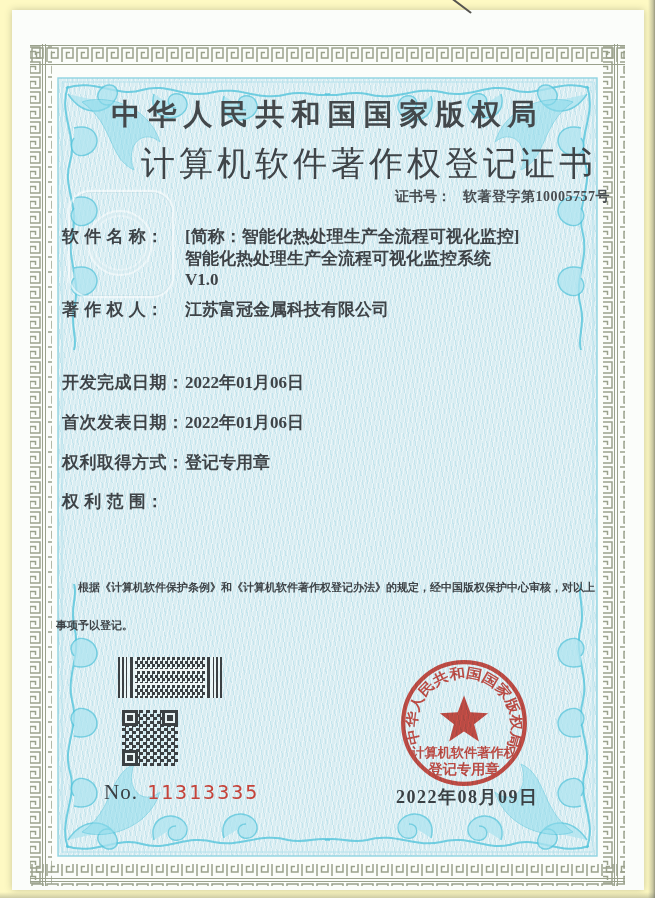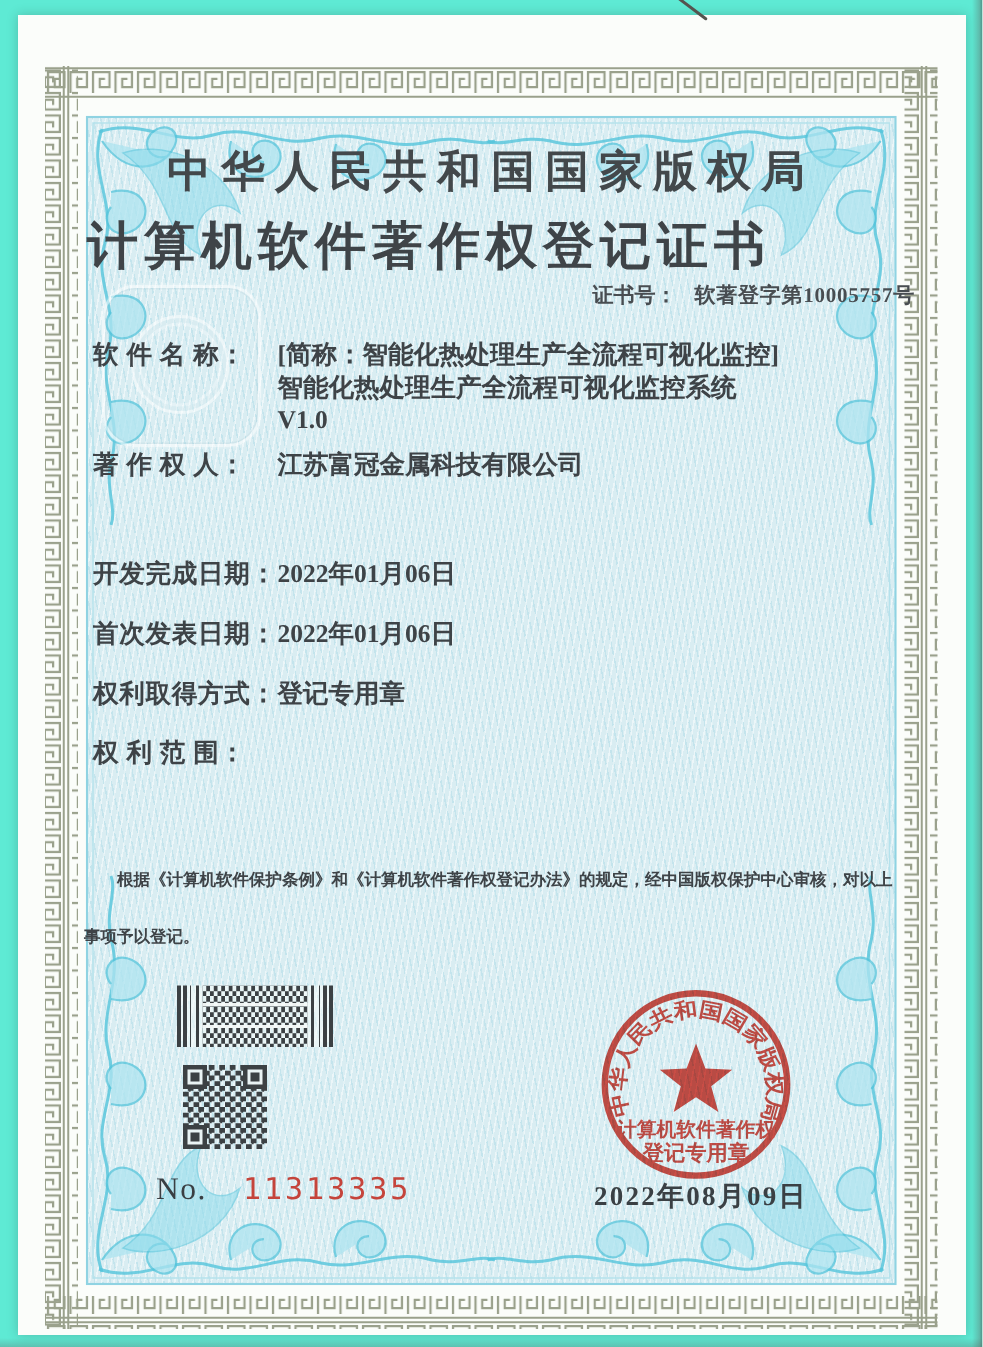--- a/index.html
+++ b/index.html
@@ -1,17 +1,17 @@
 <!DOCTYPE html>
 <html><head>
 <meta charset="utf-8">
 <style>
   html,body{margin:0;padding:0;background:#eef1ec;}
   .page{position:relative;width:655px;height:898px;overflow:hidden;
-        background:#5eead4;
+        background:#fef9c3;
         font-family:"Liberation Serif","DejaVu Serif",serif;color:#3e4347;}
   .paper{position:absolute;left:12px;top:10px;width:632px;height:880px;
          background:#fbfdfa;box-shadow:0 0 7px rgba(40,50,45,.25);}
   
   .interior{position:absolute;left:58px;top:78px;width:539px;height:778px;z-index:1;
     background-color:#d9edf2;
     background-image:
       repeating-linear-gradient(100deg, rgba(255,255,255,.5) 0 1px, rgba(0,0,0,0) 1px 4px),
       repeating-linear-gradient(78deg, rgba(140,205,222,.28) 0 1px, rgba(0,0,0,0) 1px 5px);}
   .deco{position:absolute;left:0;top:0;z-index:2;pointer-events:none;}
@@ -19,22 +19,22 @@
   .watermark{position:absolute;left:68px;top:190px;width:102px;height:104px;z-index:3;
     border-radius:22px;opacity:.6;
     border:2px solid rgba(255,255,255,.9);
     box-shadow:inset 0 0 0 1px rgba(150,185,195,.25), 0 0 2px rgba(255,255,255,.8);}
   .wm-circle{position:absolute;left:17px;top:18px;width:62px;height:62px;border-radius:50%;
     border:2px solid rgba(255,255,255,.85);
     box-shadow:inset 0 0 0 3px rgba(205,230,236,.6), inset 0 0 0 5px rgba(255,255,255,.5);}
   
   .authority{position:absolute;left:58px;top:95px;width:539px;z-index:4;text-align:center;
     font-size:29px;font-weight:700;letter-spacing:7px;color:#43484b;}
-  .title{position:absolute;left:58px;top:141px;width:539px;z-index:4;text-align:left;
-    font-size:34px;font-weight:700;letter-spacing:4px;color:#3f4448;}
+  .title{position:absolute;left:58px;top:141px;width:539px;z-index:4;text-align:right;
+    font-size:34px;font-weight:400;letter-spacing:4px;color:#3f4448;}
   .certno{position:absolute;right:45px;top:188px;z-index:4;font-size:14px;font-weight:600;color:#484d51;}
   .certno .gap{margin-left:12px;letter-spacing:.5px;}
   
   .row{position:absolute;left:62px;width:540px;z-index:4;display:flex;
        font-size:17px;font-weight:600;line-height:21.5px;color:#3e4347;}
   .lbl{flex:0 0 123px;letter-spacing:.5px;}
   .val{flex:1;}
   .statement{position:absolute;left:56px;top:568px;width:548px;z-index:4;margin:0;
     font-size:11px;font-weight:600;line-height:38px;text-indent:2em;color:#3e4347;}
   
@@ -54,21 +54,21 @@
   .qr{position:absolute;left:122px;top:710px;width:56px;height:56px;z-index:4;
     background-image:repeating-conic-gradient(#3c4144 0% 25%, rgba(0,0,0,0) 25% 50%);
     background-size:7px 7px;}
   .qf{position:absolute;width:16px;height:16px;border:3px solid #3c4144;background:#e9f3f4;box-sizing:border-box;}
   .qf::after{content:"";position:absolute;inset:2px;background:#3c4144;}
   .qf.tl{left:0;top:0;} .qf.tr{right:0;top:0;} .qf.bl{left:0;bottom:0;}
   
   .serial{position:absolute;left:104px;top:780px;z-index:4;}
   .serial-prefix{font-size:21px;color:#3a3f43;letter-spacing:1px;font-family:Liberation Serif, serif;}
   .serial-digits{font-family:"DejaVu Sans Mono","Liberation Mono",monospace;
-    font-size:20px;color:#c5443b;letter-spacing:2px;margin-left:24px;}
+    font-size:20px;color:#c5443b;letter-spacing:2px;margin-left:9px;}
   
   .seal{position:absolute;left:388px;top:650px;z-index:5;mix-blend-mode:multiply;}
   .issue-date{position:absolute;left:396px;top:785px;z-index:4;
     font-size:18px;font-weight:700;letter-spacing:1.5px;color:#3a4044;}
   
   .curl-line{position:absolute;left:447px;top:4px;width:27px;height:2px;background:#55544f;
     transform:rotate(37deg);z-index:6;border-radius:1px;}
   .edge-right{position:absolute;right:0;top:0;width:7px;height:100%;z-index:6;
     background:linear-gradient(90deg, rgba(0,0,0,0), rgba(95,100,96,.35) 70%, rgba(70,72,70,.55));}
   .edge-bottom{position:absolute;left:0;bottom:0;width:100%;height:6px;z-index:6;

